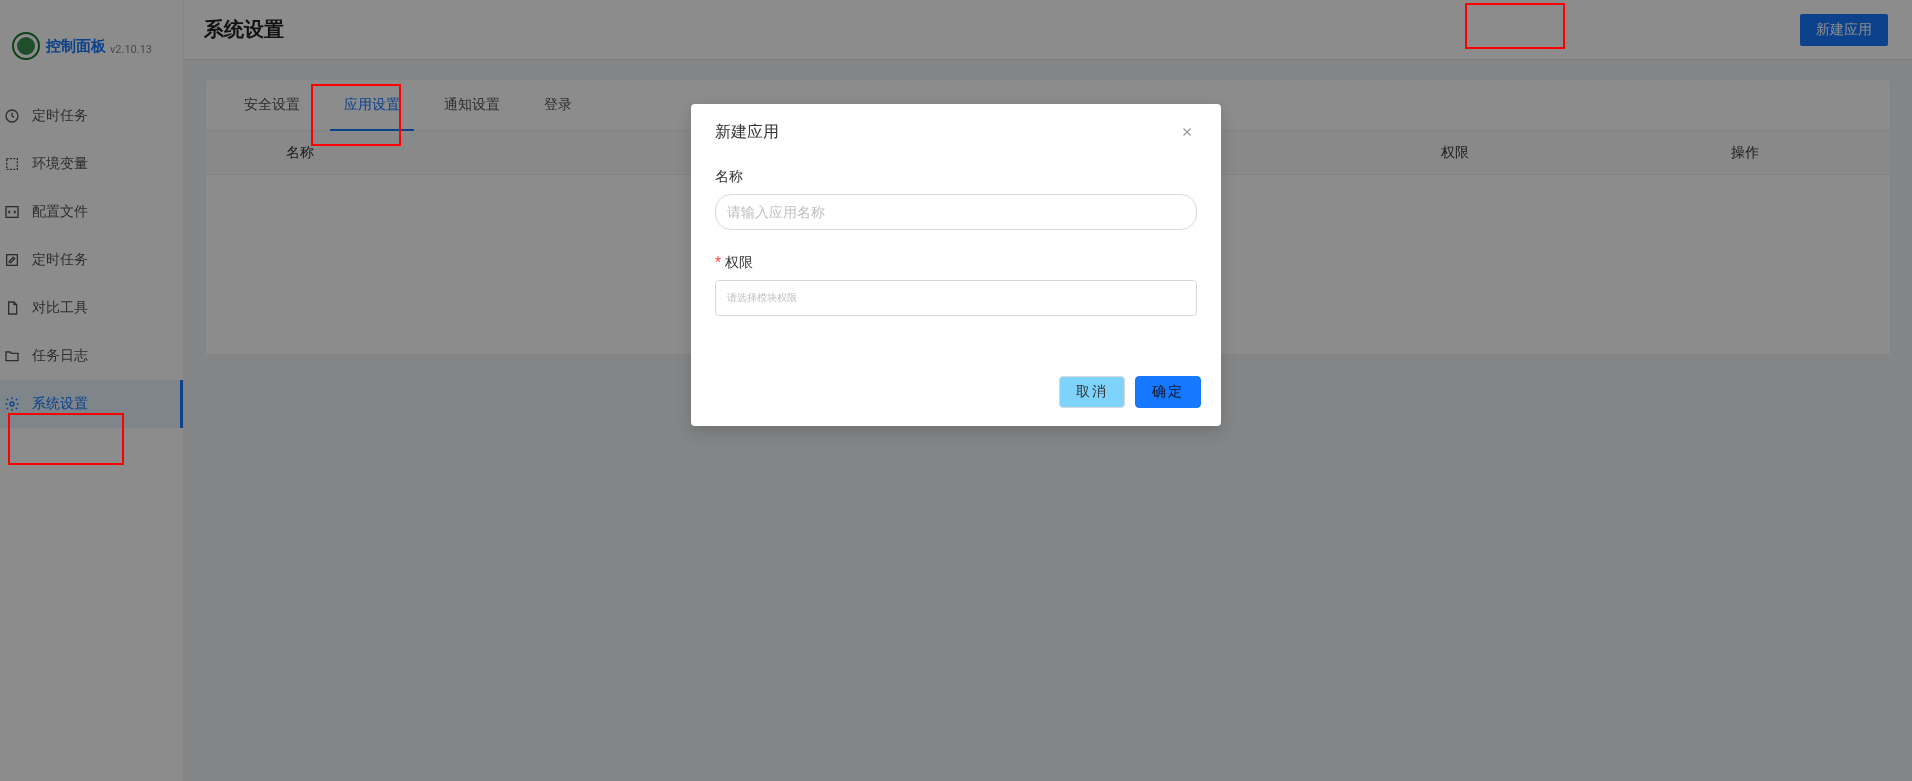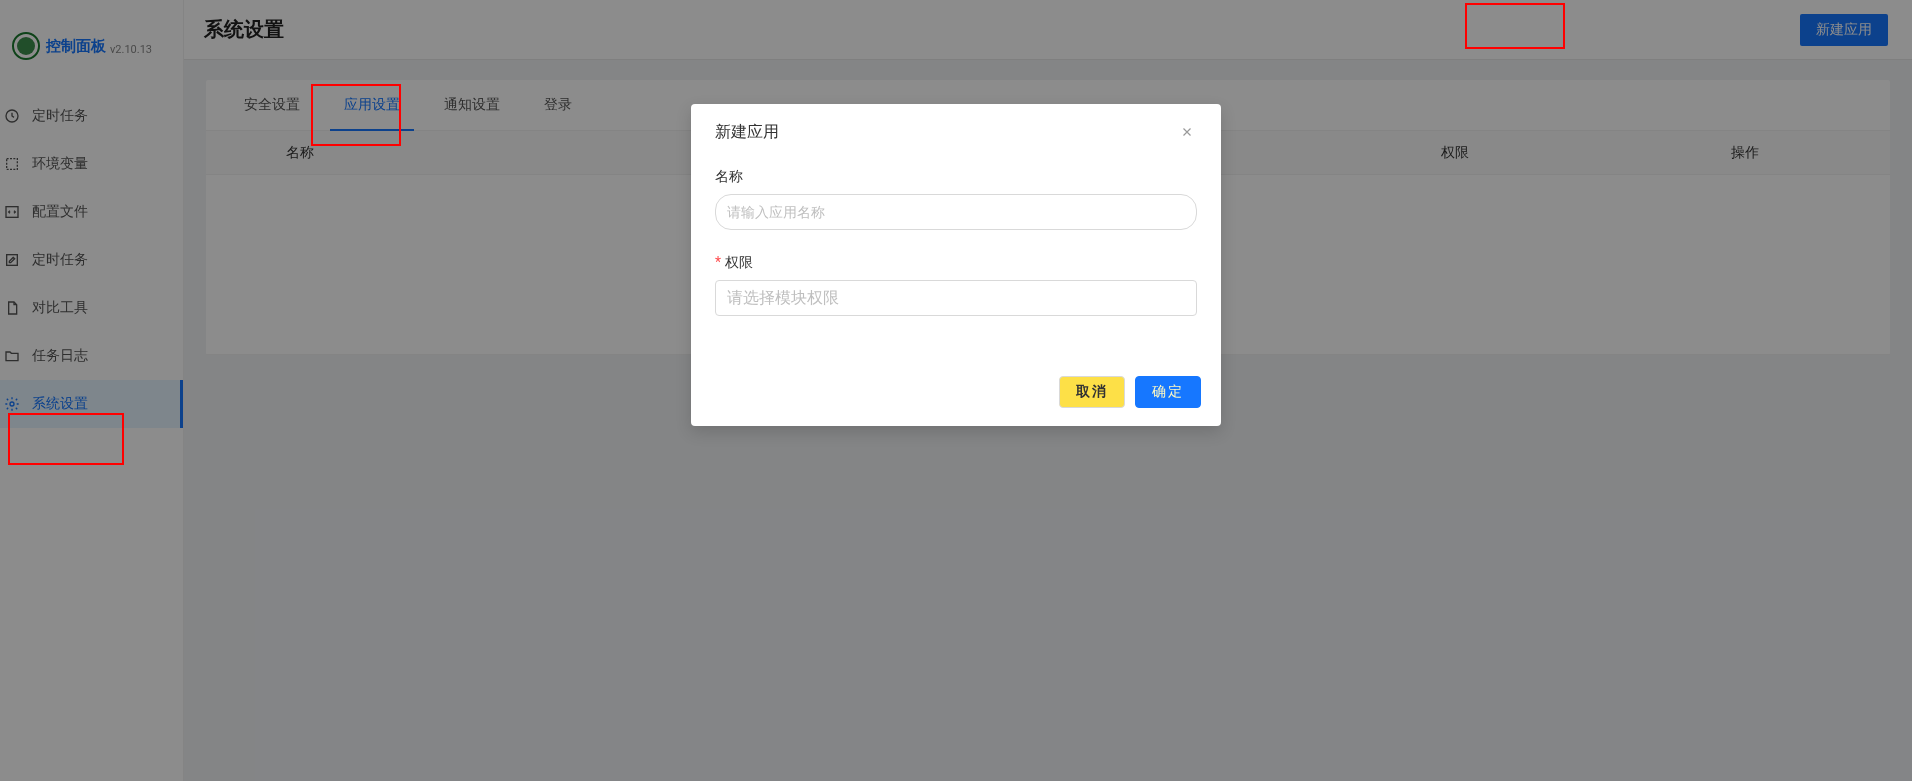--- a/index.html
+++ b/index.html
@@ -49,25 +49,25 @@
     .modal-header { display: flex; align-items: center; justify-content: space-between; padding: 16px 24px; height: 56px; }
     .modal-title { font-size: 16px; color: #333; }
     .modal-close { cursor: pointer; color: #999; width: 20px; height: 20px; display: flex; align-items: center; justify-content: center; }
     .modal-close svg { width: 14px; height: 14px; }
     .modal-body { padding: 8px 24px 24px 24px; }
     .form-item { margin-bottom: 24px; }
     .form-label { display: block; margin-bottom: 8px; color: #333; font-size: 14px; }
     .form-label .req { color: #ff4d4f; margin-right: 4px; }
     .form-input { width: 100%; height: 36px; border: 1px solid #d9d9d9; border-radius: 16px; padding: 0 11px; font-size: 14px; color: #333; outline: none; }
     .form-input::placeholder { color: #bfbfbf; }
-    .form-select { width: 100%; height: 36px; border: 1px solid #d9d9d9; border-radius: 4px; padding: 0 11px; font-size: 16px; color: #bfbfbf; display: flex; align-items: center; cursor: pointer; background: #fff; }
+    .form-select { width: 100%; height: 36px; border: 1px solid #d9d9d9; border-radius: 4px; padding: 0 11px; font-size: 10px; color: #bfbfbf; display: flex; align-items: center; cursor: pointer; background: #fff; }
     .modal-footer { display: flex; justify-content: flex-end; gap: 10px; padding: 12px 20px 18px 20px; }
     .btn { height: 32px; padding: 0 16px; border-radius: 4px; font-size: 14px; cursor: pointer; letter-spacing: 2px; }
-    .btn-default { background: #fde047; border: 1px solid #d9d9d9; color: #333; font-weight: bold; }
-    .btn-primary { background: #1677ff; border: 1px solid #1677ff; color: #fef9c3; }
+    .btn-default { background: #7dd3fc; border: 1px solid #d9d9d9; color: #333; }
+    .btn-primary { background: #1677ff; border: 1px solid #1677ff; color: #0f172a; }
   </style>
 </head>
 <body>
 
 <div class="sidebar">
   <div class="sidebar-header">
     <div class="logo-wrap">
       <div class="logo-circle">
           <div class="logo-inner"></div>
         </div>

